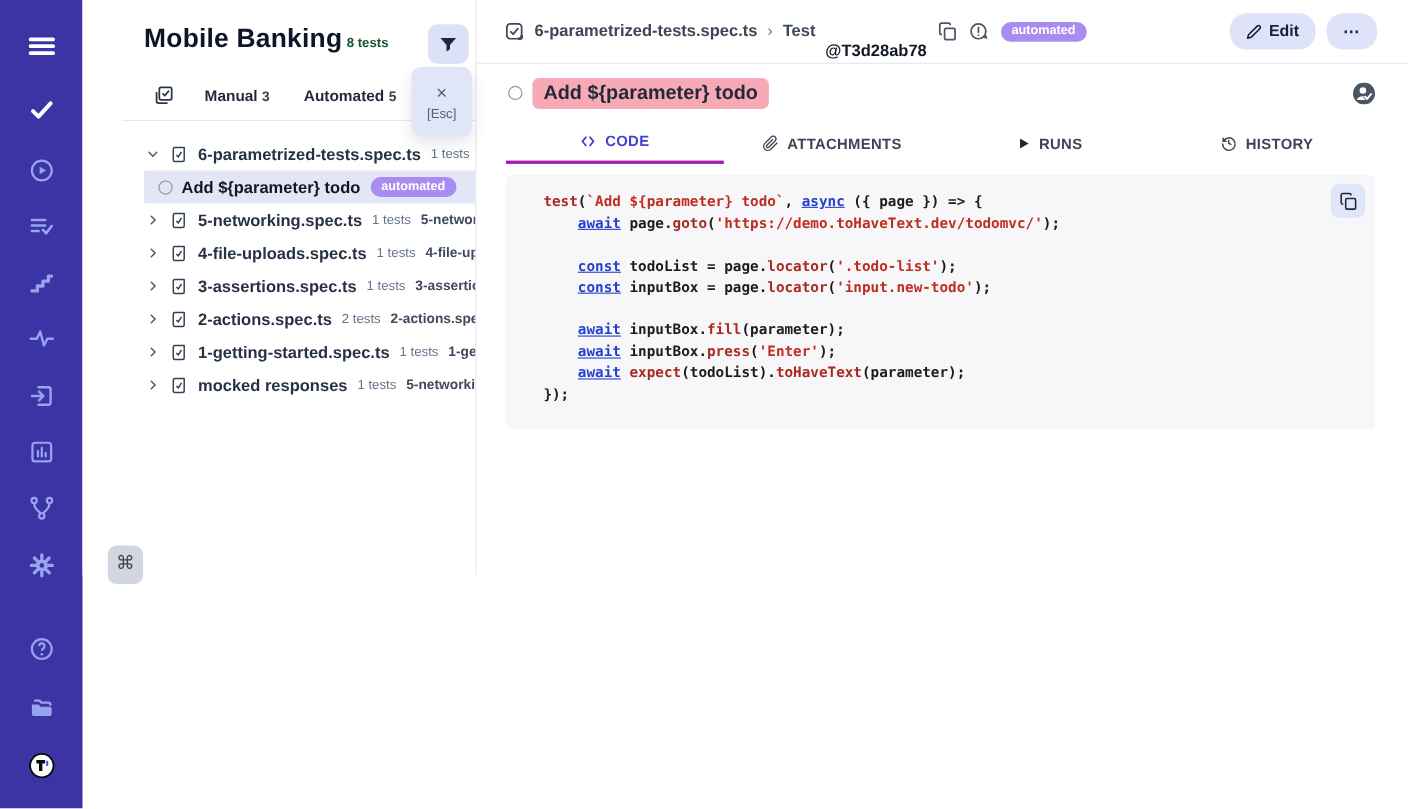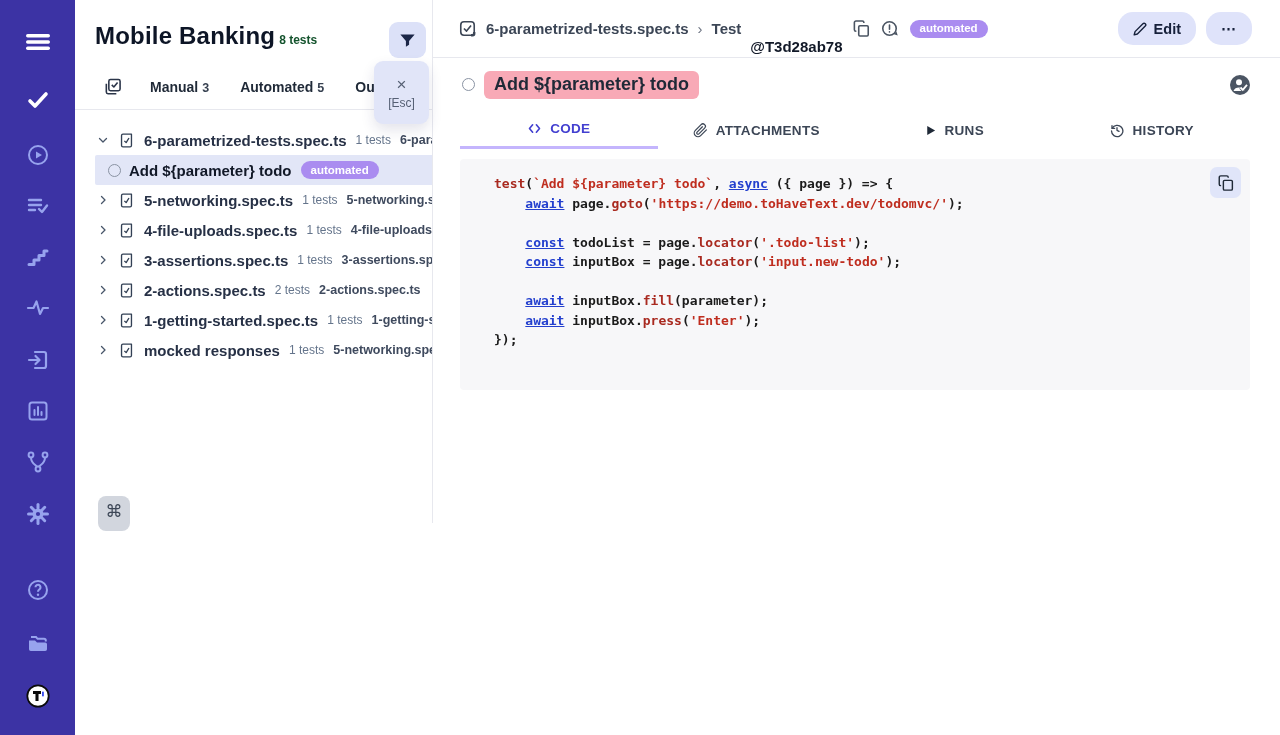--- a/index.html
+++ b/index.html
@@ -7,21 +7,21 @@
   body { font-family:"Liberation Sans", sans-serif; display:flex; background:#fff; color:#1f2937; }
 
   
   .navbar { position:relative; width:75px; height:735px; background:#3c33a4; flex:none; }
   .nav-ic { position:absolute; left:50%; transform:translateX(-50%); width:26px; height:26px;
             display:flex; align-items:center; justify-content:center; cursor:pointer; }
   .nav-ic svg { width:24px; height:24px; }
 
   
   .sidebar { position:relative; width:358px; height:523px; background:#fff; flex:none;
-             border-right:1px solid #e7e8ee; }
+             border-right:1px solid #e7e8ee;padding-left:36px; }
   .sb-head { padding:22px 0 0 20px; display:flex; align-items:baseline; }
   .sb-title { font-size:24px; font-weight:800; color:#0d1526; letter-spacing:.2px; }
   .sb-count { font-size:12px; color:#14532d; margin-left:4px; font-weight:600; }
   .filter-btn { position:absolute; top:22px; right:6px; width:37px; height:36px; border-radius:9px;
                 background:#dce1f8; display:flex; align-items:center; justify-content:center; cursor:pointer; }
   .esc-popup { position:absolute; top:61px; right:3px; width:55px; height:63px; border-radius:9px;
                background:#e1e5f8; box-shadow:0 6px 14px rgba(30,30,90,.12); z-index:30;
                display:flex; flex-direction:column; align-items:center; justify-content:center; gap:3px; }
   .esc-x { font-size:17px; color:#566074; line-height:1; cursor:pointer; }
   .esc-label { font-size:12px; color:#566074; }
@@ -70,21 +70,21 @@
   .title-row { height:47px; flex:none; display:flex; align-items:center; padding:6px 30px 0 29px; }
   .title-circle { width:13px; height:13px; border:1.6px solid #8a93a3; border-radius:50%;
                   flex:none; margin-right:9px; }
   .page-title { font-size:18px; font-weight:800; color:#1f2937; background:#f8a9b6;
                 border-radius:6px; padding:3px 10px 4px; }
   .avatar { margin-left:auto; display:flex; cursor:pointer; }
 
   .tab-bar { height:38px; flex:none; margin:6px 30px 0 27px; display:flex; }
   .tab { flex:1; display:flex; align-items:center; justify-content:center; gap:8px; cursor:pointer;
          font-size:13.5px; font-weight:700; color:#3c4656; letter-spacing:.3px; }
-  .tab.active { color:#4340d0; border-bottom:3px solid #c4b5fd; }
+  .tab.active { color:#4340d0; border-bottom:3px solid #a21caf; }
   .tab svg { flex:none; }
 
   .code-panel { position:relative; margin:10px 30px 0 27px; background:#f7f7f9; border-radius:4px;
                 height:231px; padding:15px 40px 15px 34px; overflow:hidden; }
   .code-line { font-family:"DejaVu Sans Mono","Liberation Mono", monospace; font-size:13px;
                line-height:19.5px; white-space:pre; color:#1b1b1b; }
   .code-line .kw  { color:#2440ce; font-weight:600;text-decoration:underline; }
   .code-line .fn  { color:#a92a20; font-weight:600; }
   .code-line .str { color:#bf2d1f; font-weight:600; }
   .code-line .pl  { color:#1b1b1b; font-weight:600; }
@@ -449,20 +449,21 @@
   <div class="code-panel">
     <div id="code-lines">
         <div class="code-line"><span class="fn">test</span><span class="pl">(</span><span class="str">`Add ${parameter} todo`</span><span class="pl">, </span><span class="kw">async</span><span class="pl"> ({ page }) =&gt; {</span></div>
         <div class="code-line"><span class="pl">    </span><span class="kw">await</span><span class="pl"> page.</span><span class="fn">goto</span><span class="pl">(</span><span class="str">'https://demo.toHaveText.dev/todomvc/'</span><span class="pl">);</span></div>
         <div class="code-line">&nbsp;</div>
         <div class="code-line"><span class="pl">    </span><span class="kw">const</span><span class="pl"> todoList = page.</span><span class="fn">locator</span><span class="pl">(</span><span class="str">'.todo-list'</span><span class="pl">);</span></div>
         <div class="code-line"><span class="pl">    </span><span class="kw">const</span><span class="pl"> inputBox = page.</span><span class="fn">locator</span><span class="pl">(</span><span class="str">'input.new-todo'</span><span class="pl">);</span></div>
         <div class="code-line">&nbsp;</div>
         <div class="code-line"><span class="pl">    </span><span class="kw">await</span><span class="pl"> inputBox.</span><span class="fn">fill</span><span class="pl">(parameter);</span></div>
         <div class="code-line"><span class="pl">    </span><span class="kw">await</span><span class="pl"> inputBox.</span><span class="fn">press</span><span class="pl">(</span><span class="str">'Enter'</span><span class="pl">);</span></div>
+        <div class="code-line"><span class="pl">    </span><span class="kw">await</span><span class="pl"> </span><span class="fn">expect</span><span class="pl">(todoList).</span><span class="fn">toHaveText</span><span class="pl">(parameter);</span></div>
         <div class="code-line"><span class="pl">});</span></div>
       </div>
     <div class="copy-btn">
       <svg viewBox="0 0 24 24" width="18" height="18" fill="none" stroke="#1f2937" stroke-width="1.9">
           <rect x="8.5" y="8.5" width="12" height="13" rx="1.5"></rect>
           <path d="M5.5 15.5 H5 a2 2 0 0 1 -2 -2 v-9 a2 2 0 0 1 2 -2 h8 a2 2 0 0 1 2 2 v.5"></path>
         </svg>
     </div>
   </div>
 </div>

